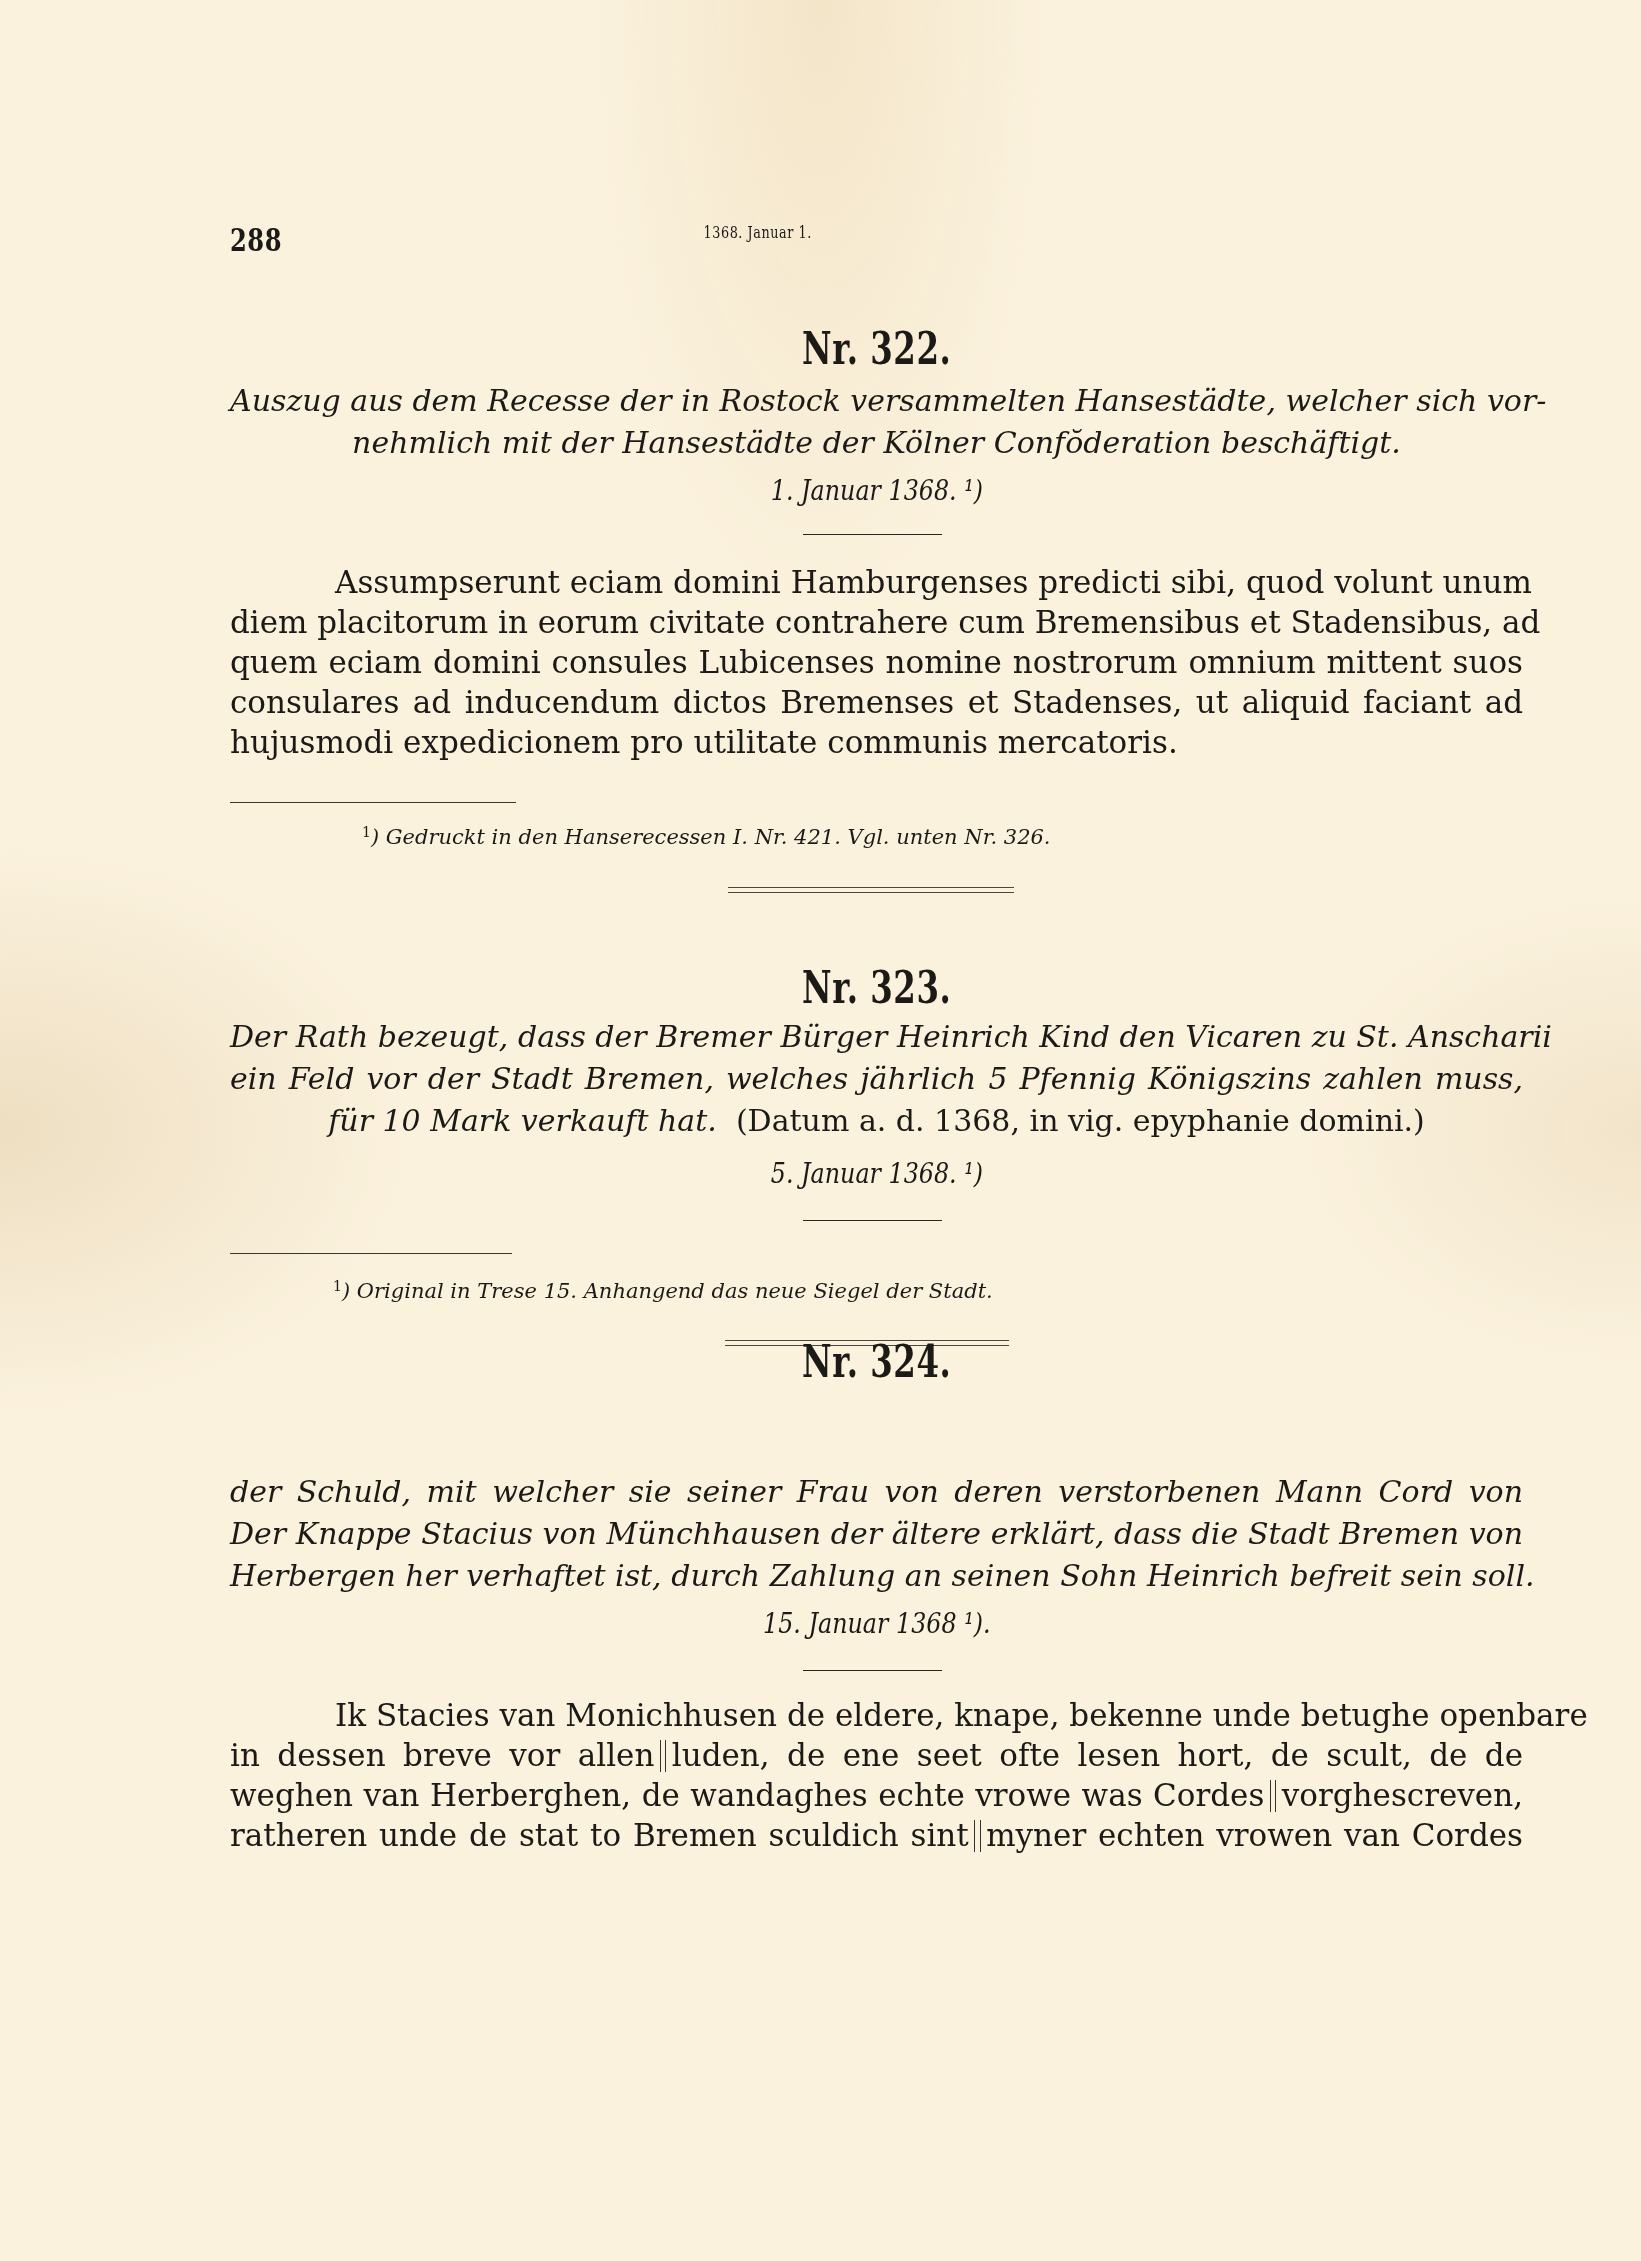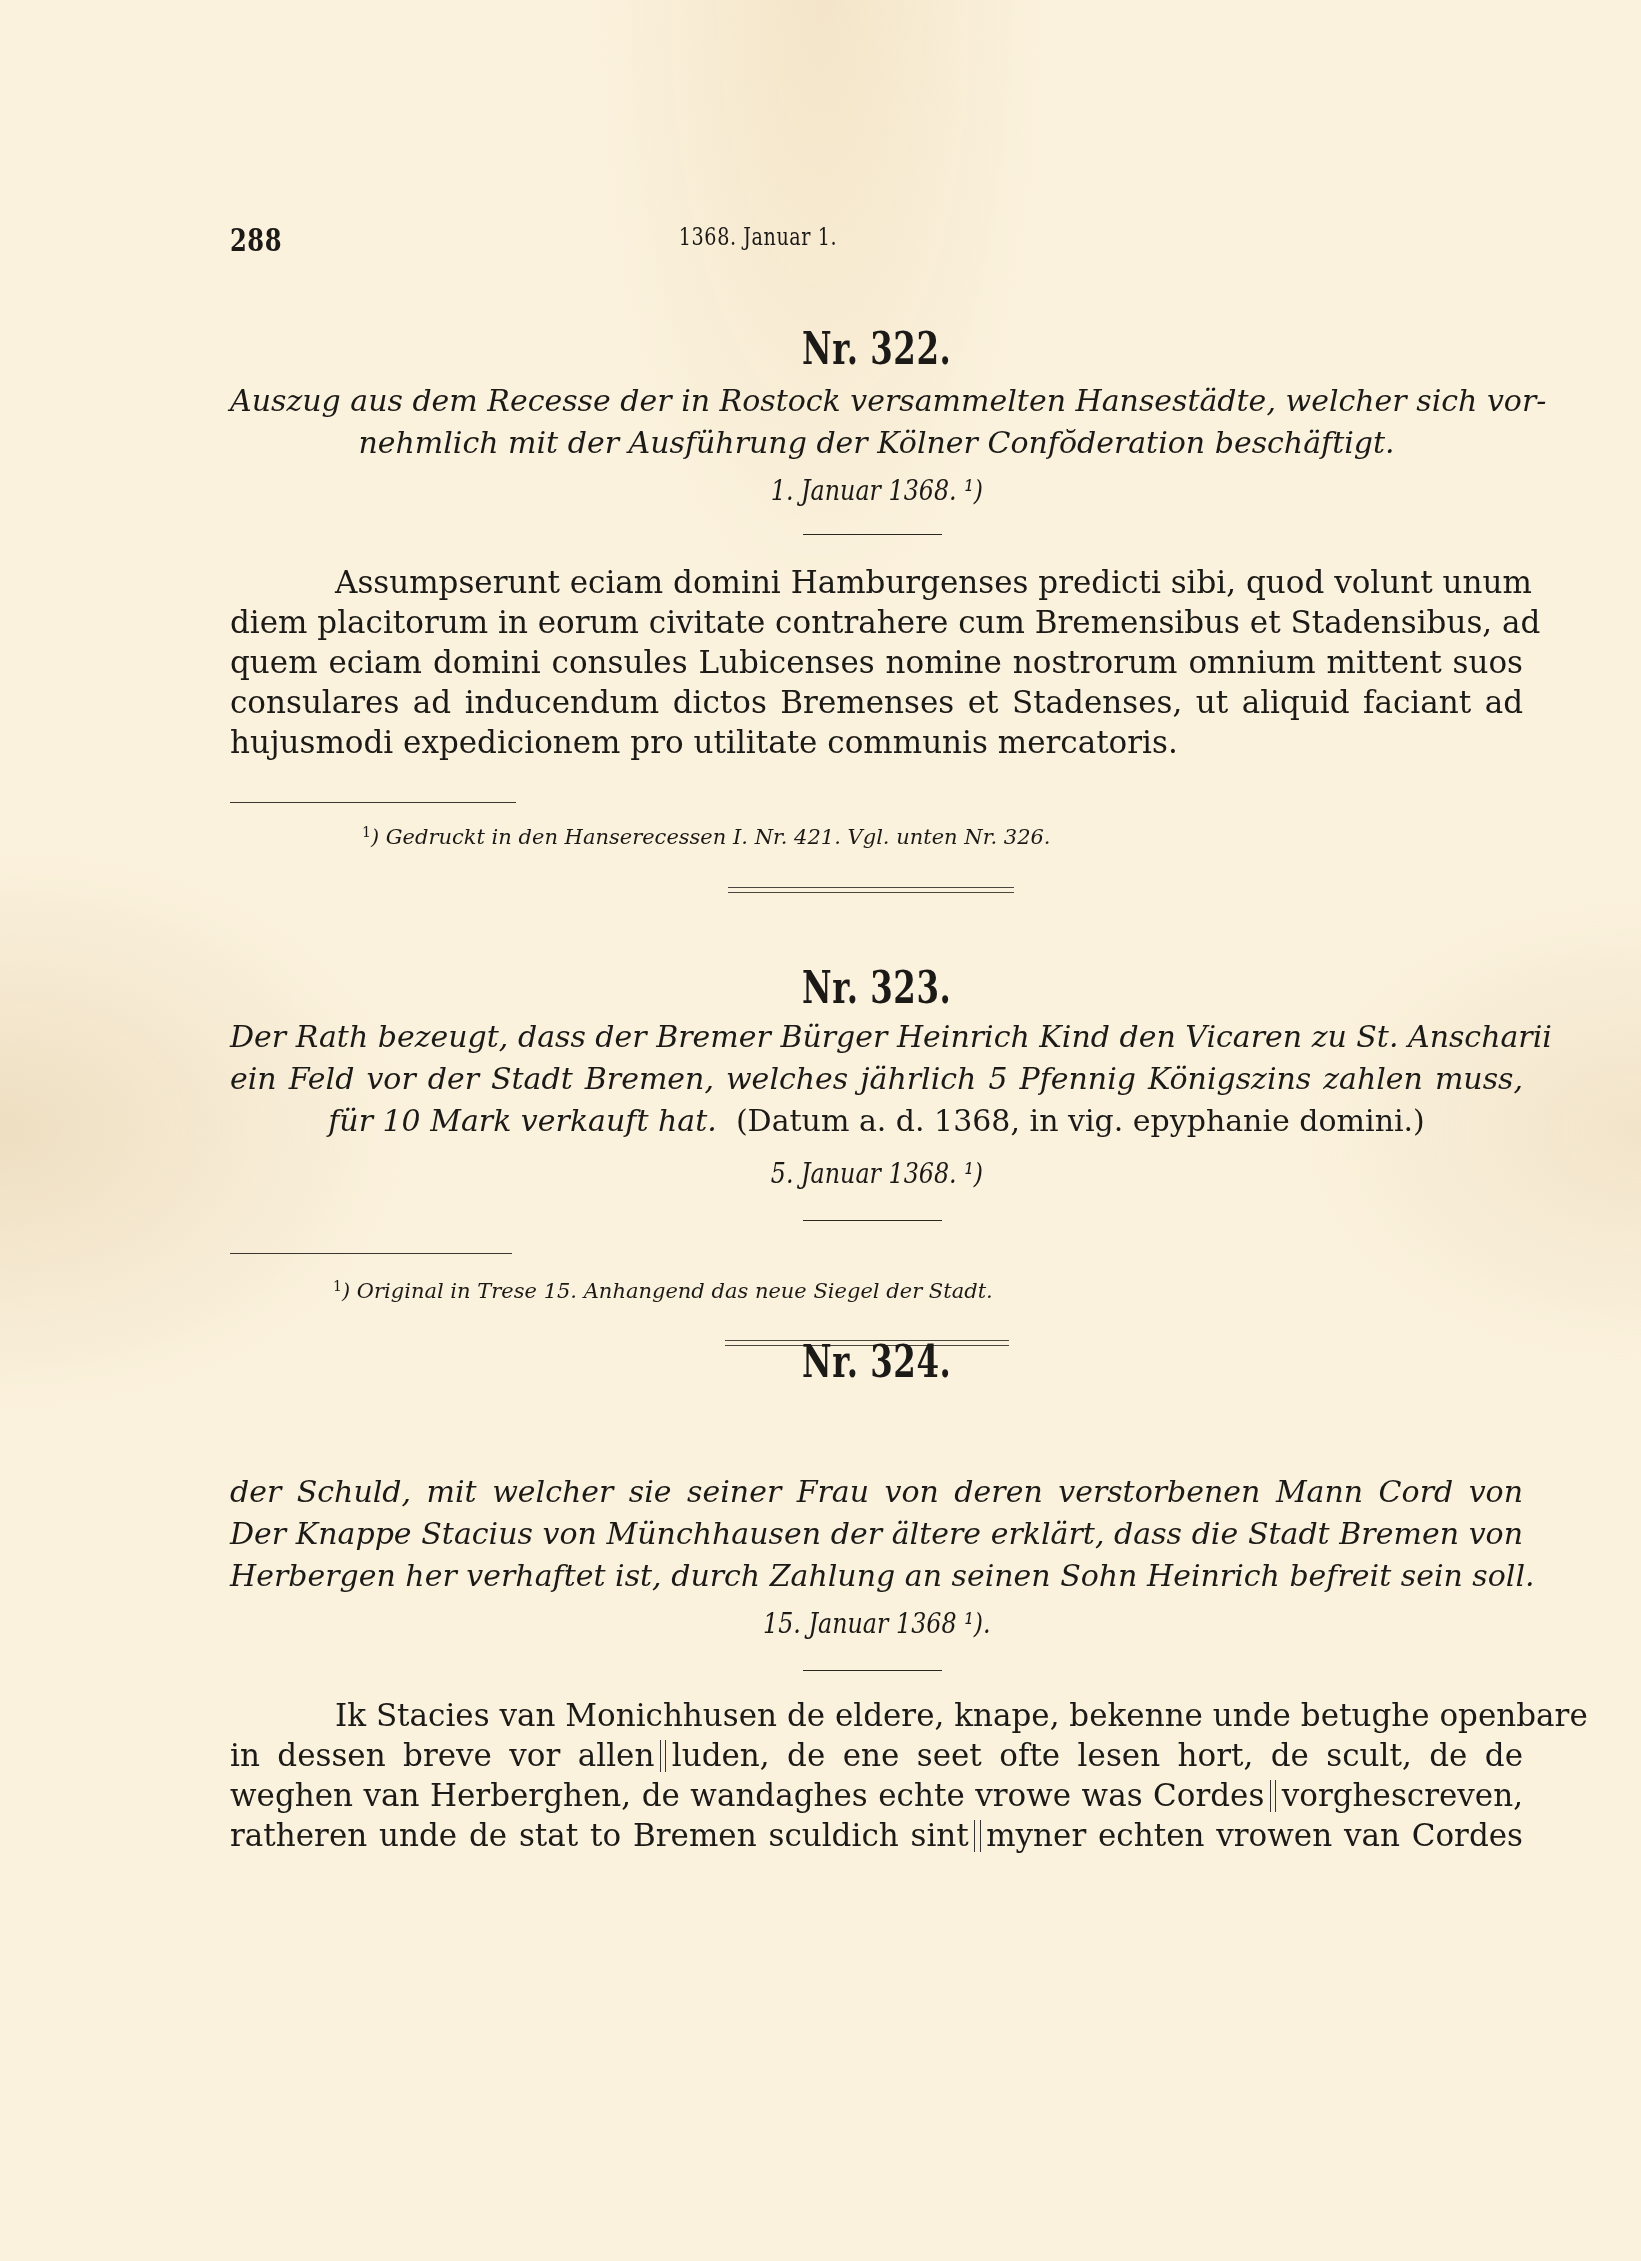--- a/index.html
+++ b/index.html
@@ -32,21 +32,21 @@
     left: 230px; top: 222px;
     font-size: 31px;
     font-weight: bold;
     letter-spacing: 0.7px;
     transform: scaleX(0.78);
     transform-origin: left center;
   }
   .running-head {
     left: 0; width: 1642px; top: 223px;
     text-align: center;
-    font-size: 24px;
+    font-size: 16px;
     letter-spacing: 0.7px;
     text-decoration: underline;
   }
   .running-head span {
     display: inline-block;
     transform: scaleX(0.80);
     position: relative;
     left: -63px;
   }
 
@@ -143,21 +143,21 @@
   <div class="abs page-number">288</div>
   <div class="abs running-head">
     <span>1368. Januar 1.</span>
   </div>
 
   <div class="abs col nr-heading" style="top:322px;">
     <span>Nr. 322.</span>
   </div>
   <div class="abs col regest" style="top:380px;">
     <span class="line">Auszug aus dem Recesse der in Rostock versammelten Hansestädte, welcher sich vor-</span>
-    <span class="line center">nehmlich mit der Ausführung der Kölner Confŏderation beschäftigt.</span>
+    <span class="line center">nehmlich mit der Hansestädte der Kölner Confŏderation beschäftigt.</span>
   </div>
   <div class="abs col date-line" style="top:474px;">
     <span>1. Januar 1368. ¹)</span>
   </div>
   <div class="abs short-rule" style="top:534px;"></div>
 
   <div class="abs col body-text" style="top:562px;">
     <span class="line indent">Assumpserunt eciam domini Hamburgenses predicti sibi, quod volunt unum</span>
     <span class="line">diem placitorum in eorum civitate contrahere cum Bremensibus et Stadensibus, ad</span>
     <span class="line">quem eciam domini consules Lubicenses nomine nostrorum omnium mittent suos</span>

